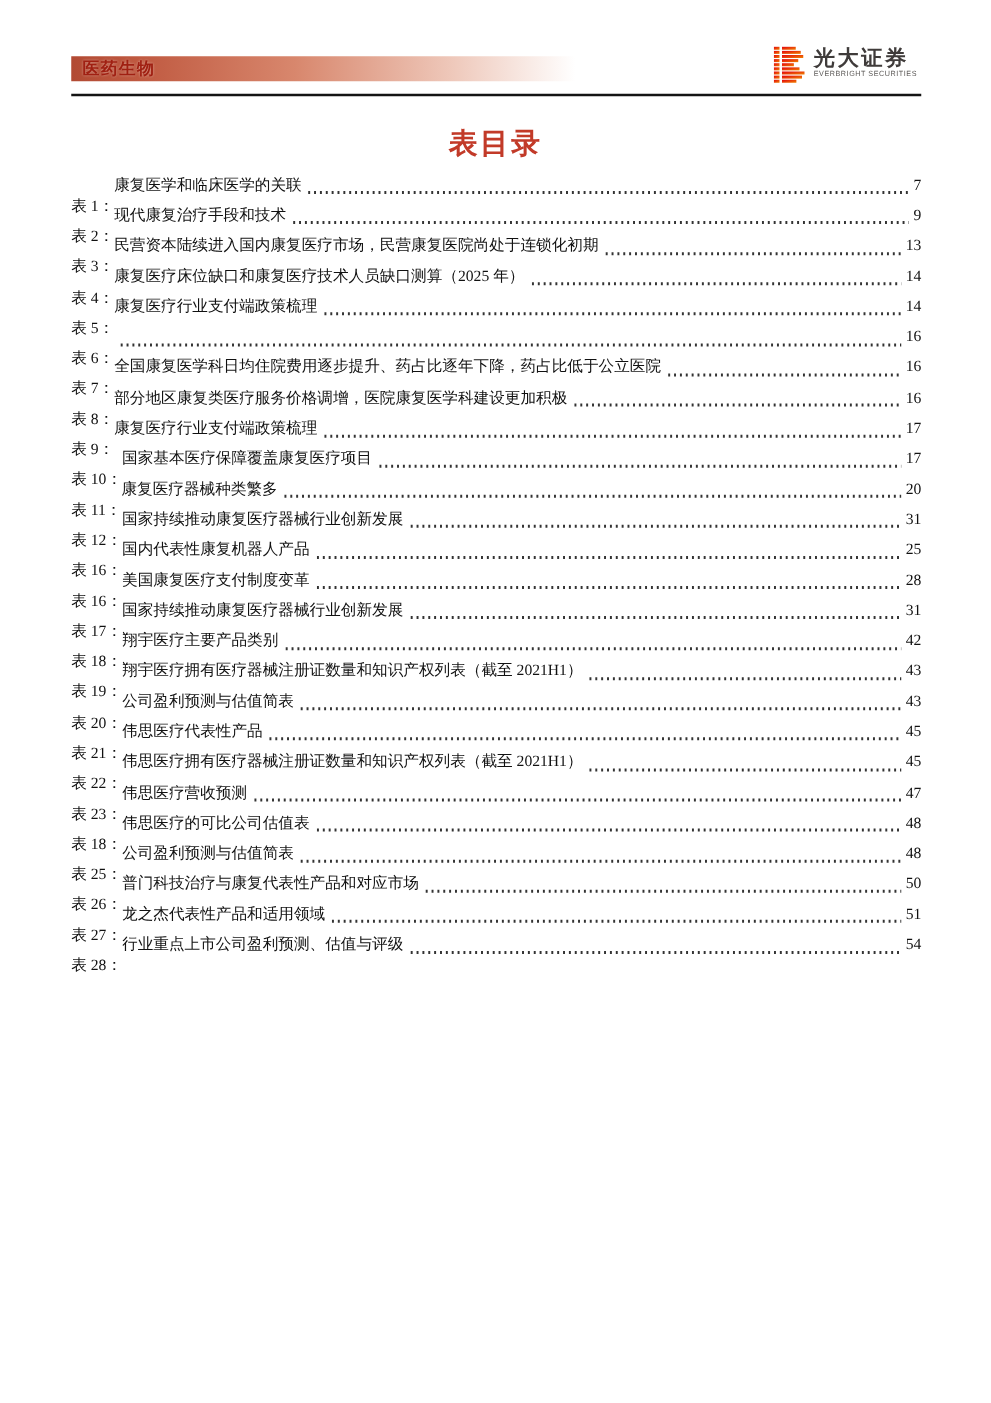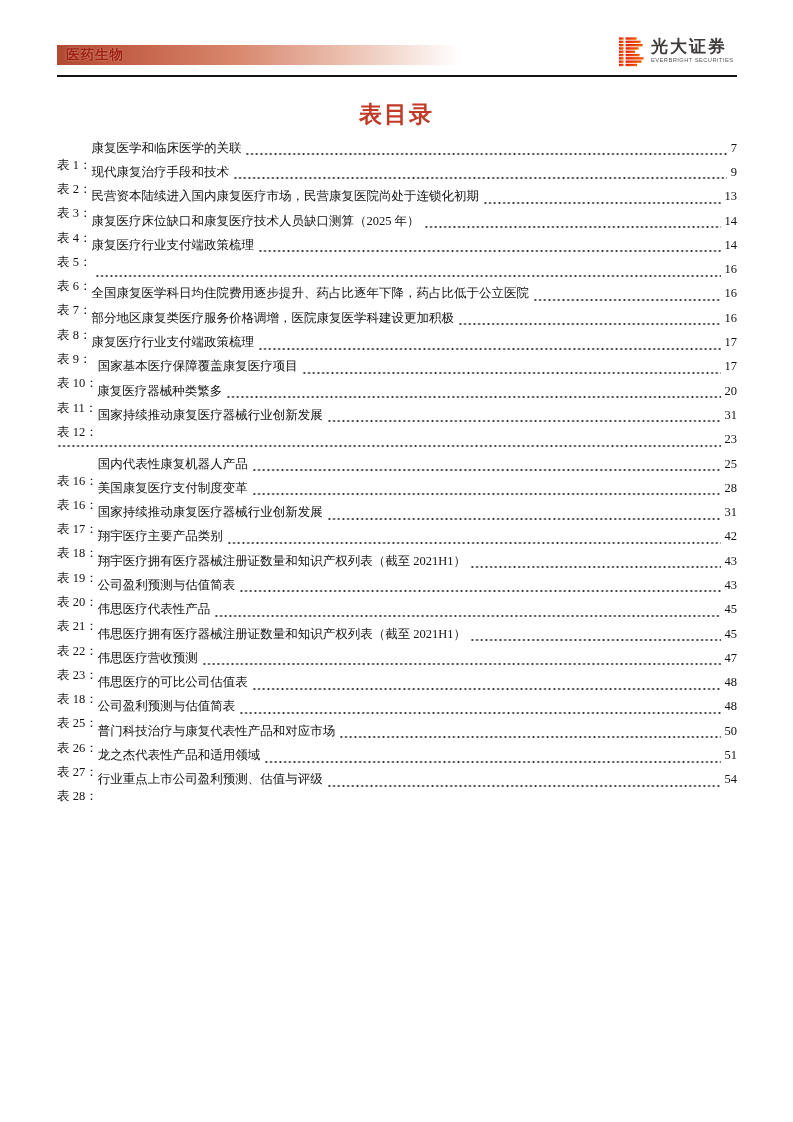--- a/index.html
+++ b/index.html
@@ -172,24 +172,20 @@
       <span class="dots"></span>
       <span class="toc-page">20</span>
     </div>
     <div class="toc-row">
       <span class="toc-label">表 12：</span>
         <span class="toc-title">国家持续推动康复医疗器械行业创新发展</span>
       <span class="dots"></span>
       <span class="toc-page">31</span>
     </div>
 
-    <div class="toc-row">
-      <span class="dots" style="margin-left:0;"></span>
-      <span class="toc-page">23</span>
-    </div>
 
     <div class="toc-row">
       <span class="toc-label">表 16：</span>
         <span class="toc-title">国内代表性康复机器人产品</span>
       <span class="dots"></span>
       <span class="toc-page">25</span>
     </div>
     <div class="toc-row">
       <span class="toc-label">表 16：</span>
         <span class="toc-title">美国康复医疗支付制度变革</span>

